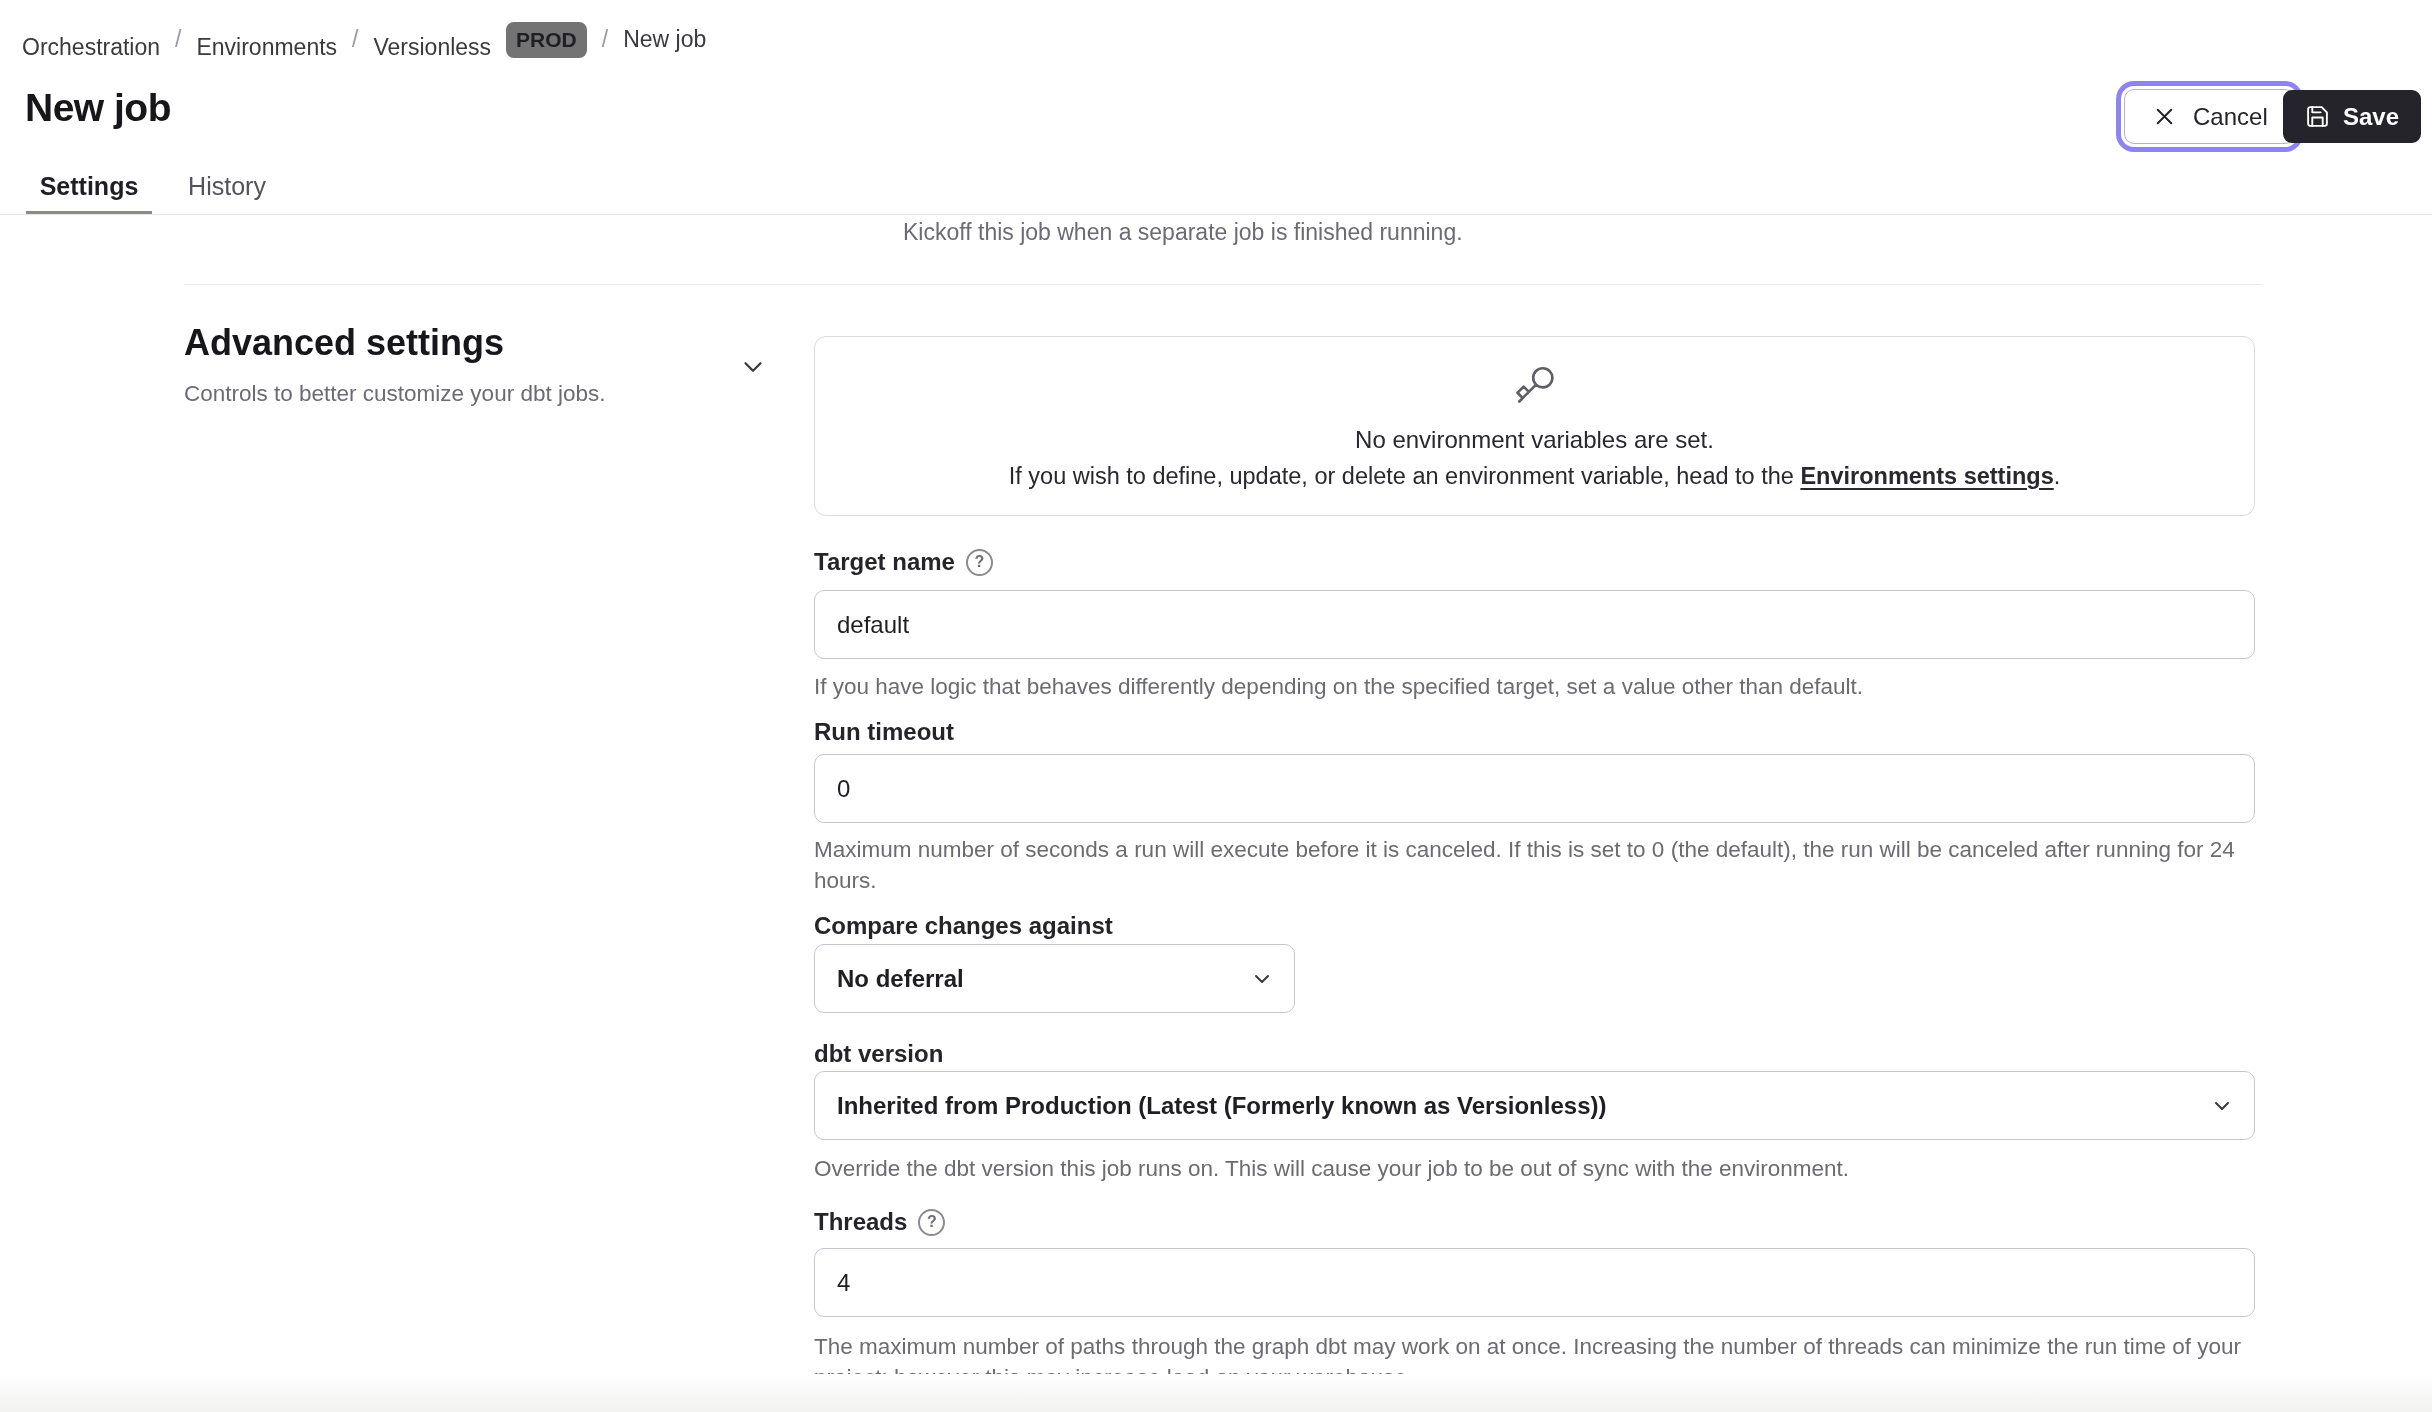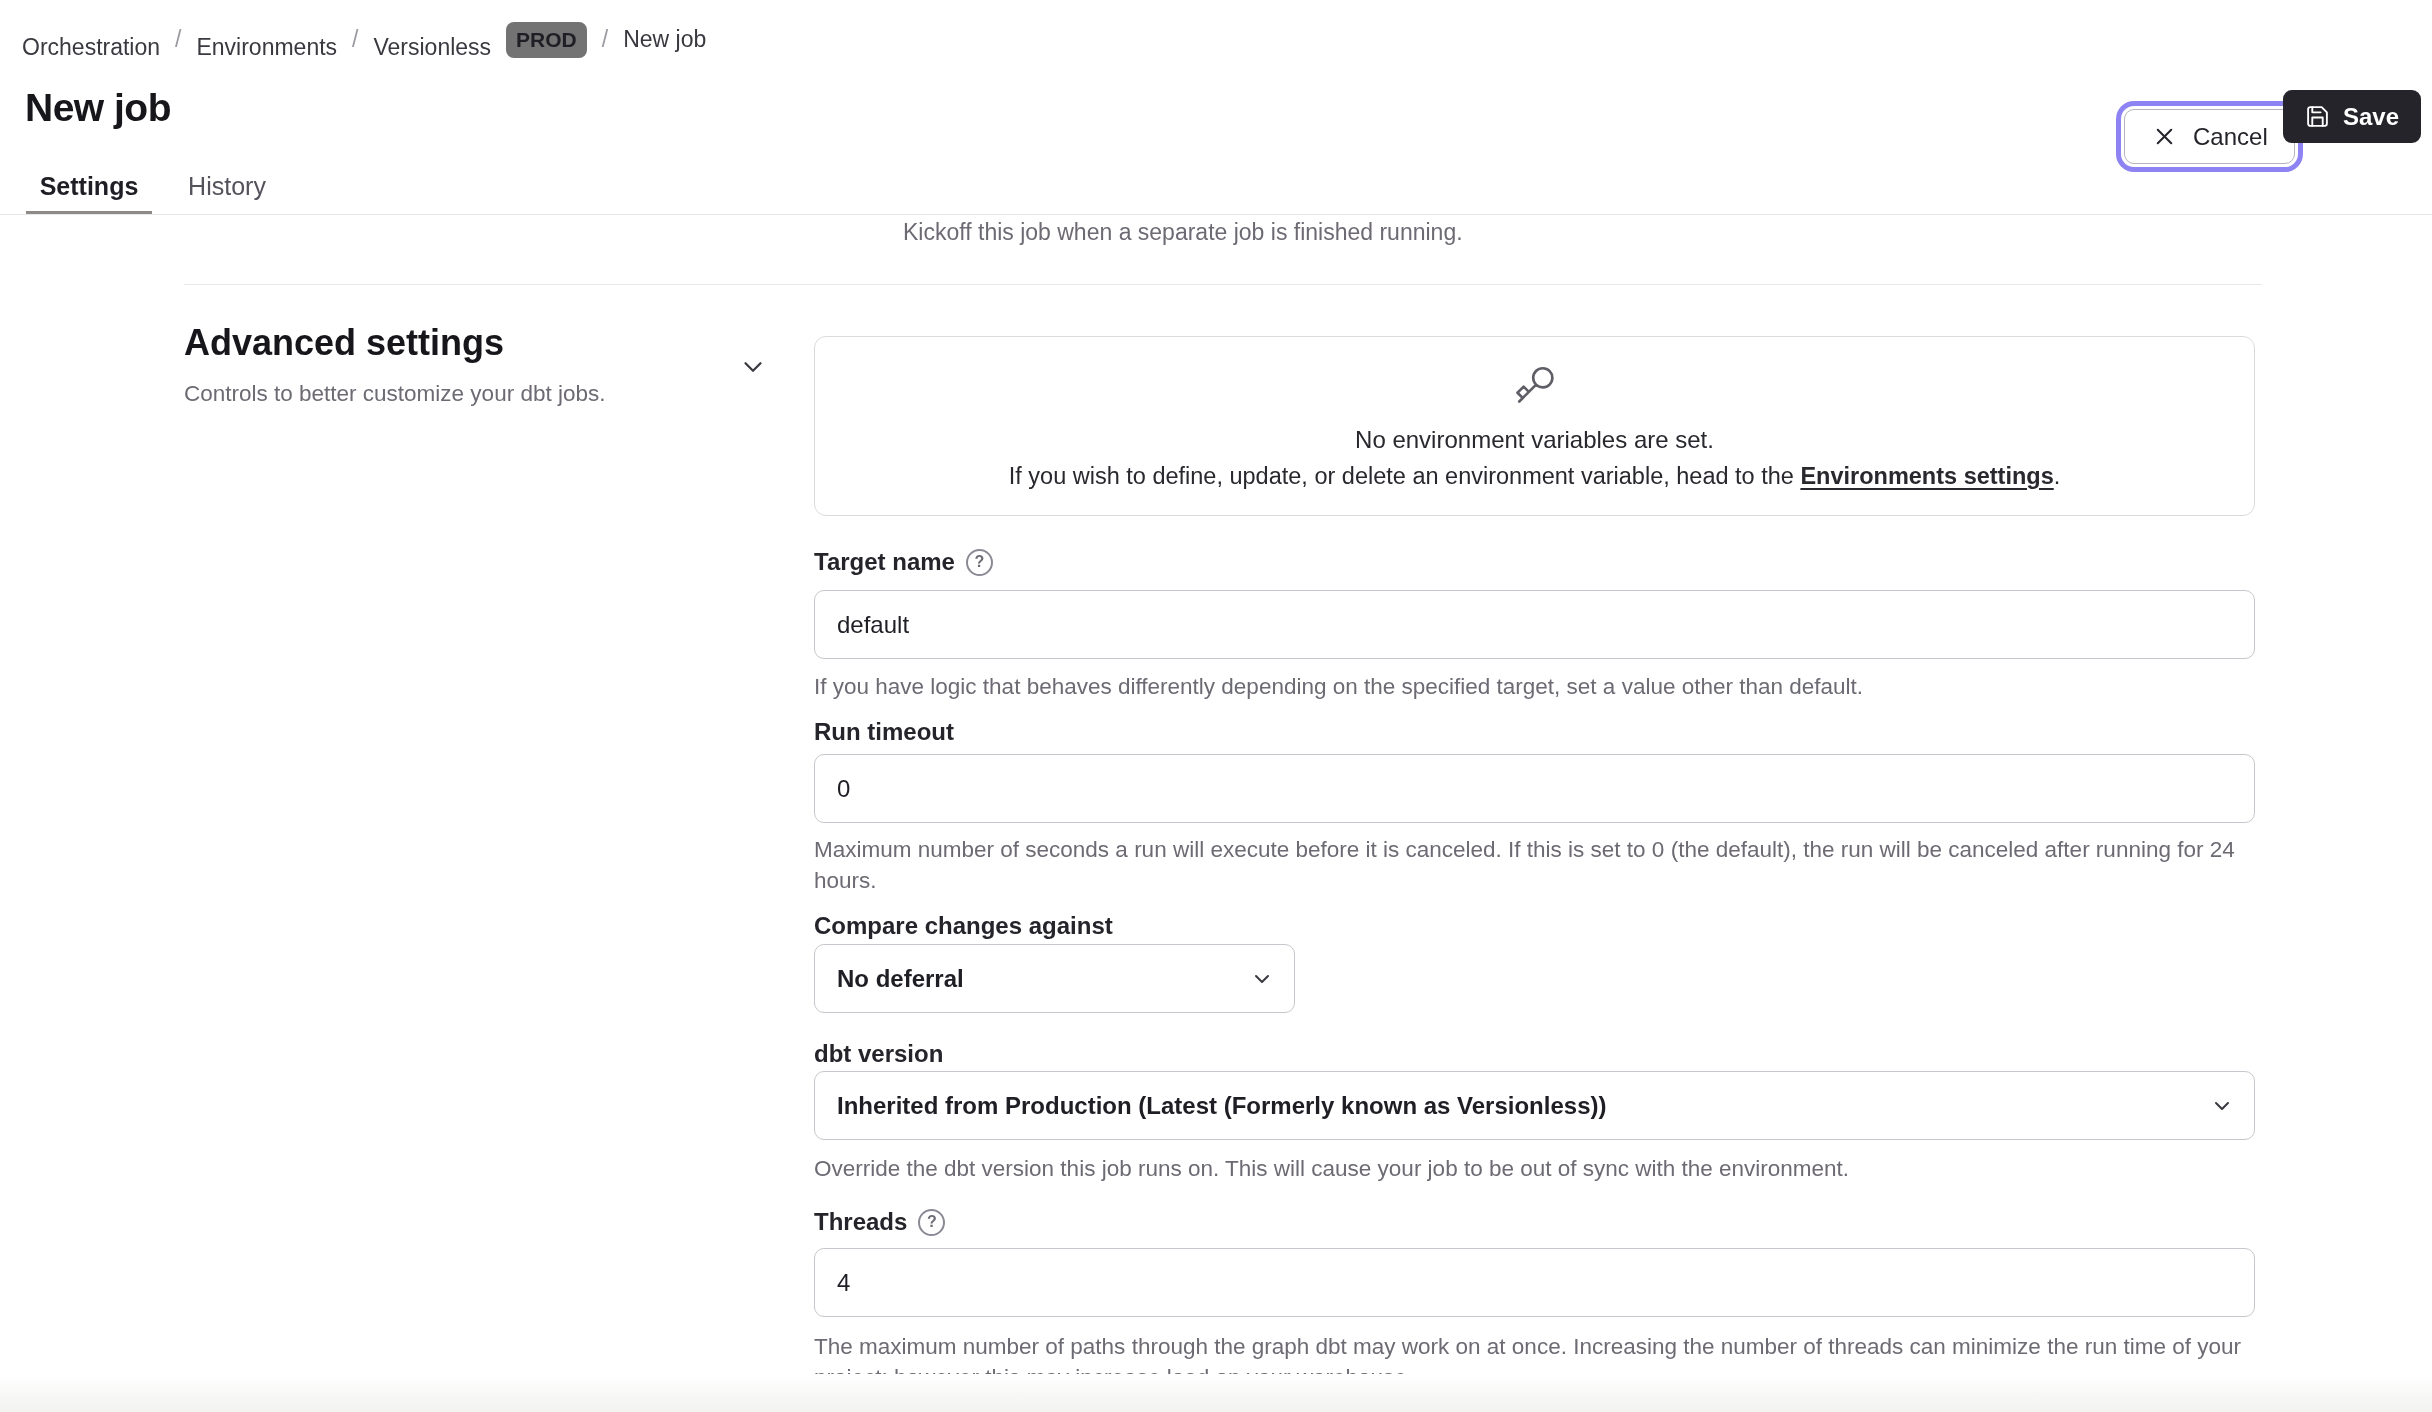--- a/index.html
+++ b/index.html
@@ -10,21 +10,21 @@
   
   .breadcrumb { position:absolute; top:18px; left:22px; display:flex; align-items:center; gap:15px; font-size:23px; color:#3a3940; }
   .crumb { cursor:pointer;margin-top:16px; }
   .crumb-sep { color:#9b99a1; }
   .env-badge { background:#737373; color:#1f1e25; font-weight:600; font-size:21px; padding:6px 10px; border-radius:8px; }
 
   
   .page-title { position:absolute; top:86px; left:25px; font-size:39px; font-weight:700; letter-spacing:-0.5px; color:#17161b; }
   .cancel-btn { position:absolute; left:2124px; top:89px; height:55px; padding:0 26px; display:flex; align-items:center; gap:15px;
     background:#fff; border:1.5px solid #b6b4bc; border-radius:10px; font-size:24px; font-weight:500; color:#26242b;
-    box-shadow:0 0 0 3px #ffffff, 0 0 0 8px #8e83f3; cursor:pointer;margin-top:20px; }
+    box-shadow:0 0 0 3px #ffffff, 0 0 0 8px #8e83f3; cursor:pointer; }
   .save-btn { position:absolute; left:2283px; top:90px; height:53px; padding:0 22px; display:flex; align-items:center; gap:13px;
     background:#26242b; color:#fff; border:none; border-radius:9px; font-size:24px; font-weight:600; cursor:pointer; }
   .btn-icon { display:flex; align-items:center; }
 
   
   .tabbar-line { position:absolute; top:214px; left:0; width:2432px; height:1px; background:#e8e7ea; }
   .tab { position:absolute; top:172px; height:43px; text-align:center; font-size:25px; cursor:pointer; }
   .tab-settings { left:26px; width:126px; font-weight:600; color:#1f1e25; border-bottom:4px solid #8e8a85; }
   .tab-history { left:172px; width:110px; color:#55525b; }
 

